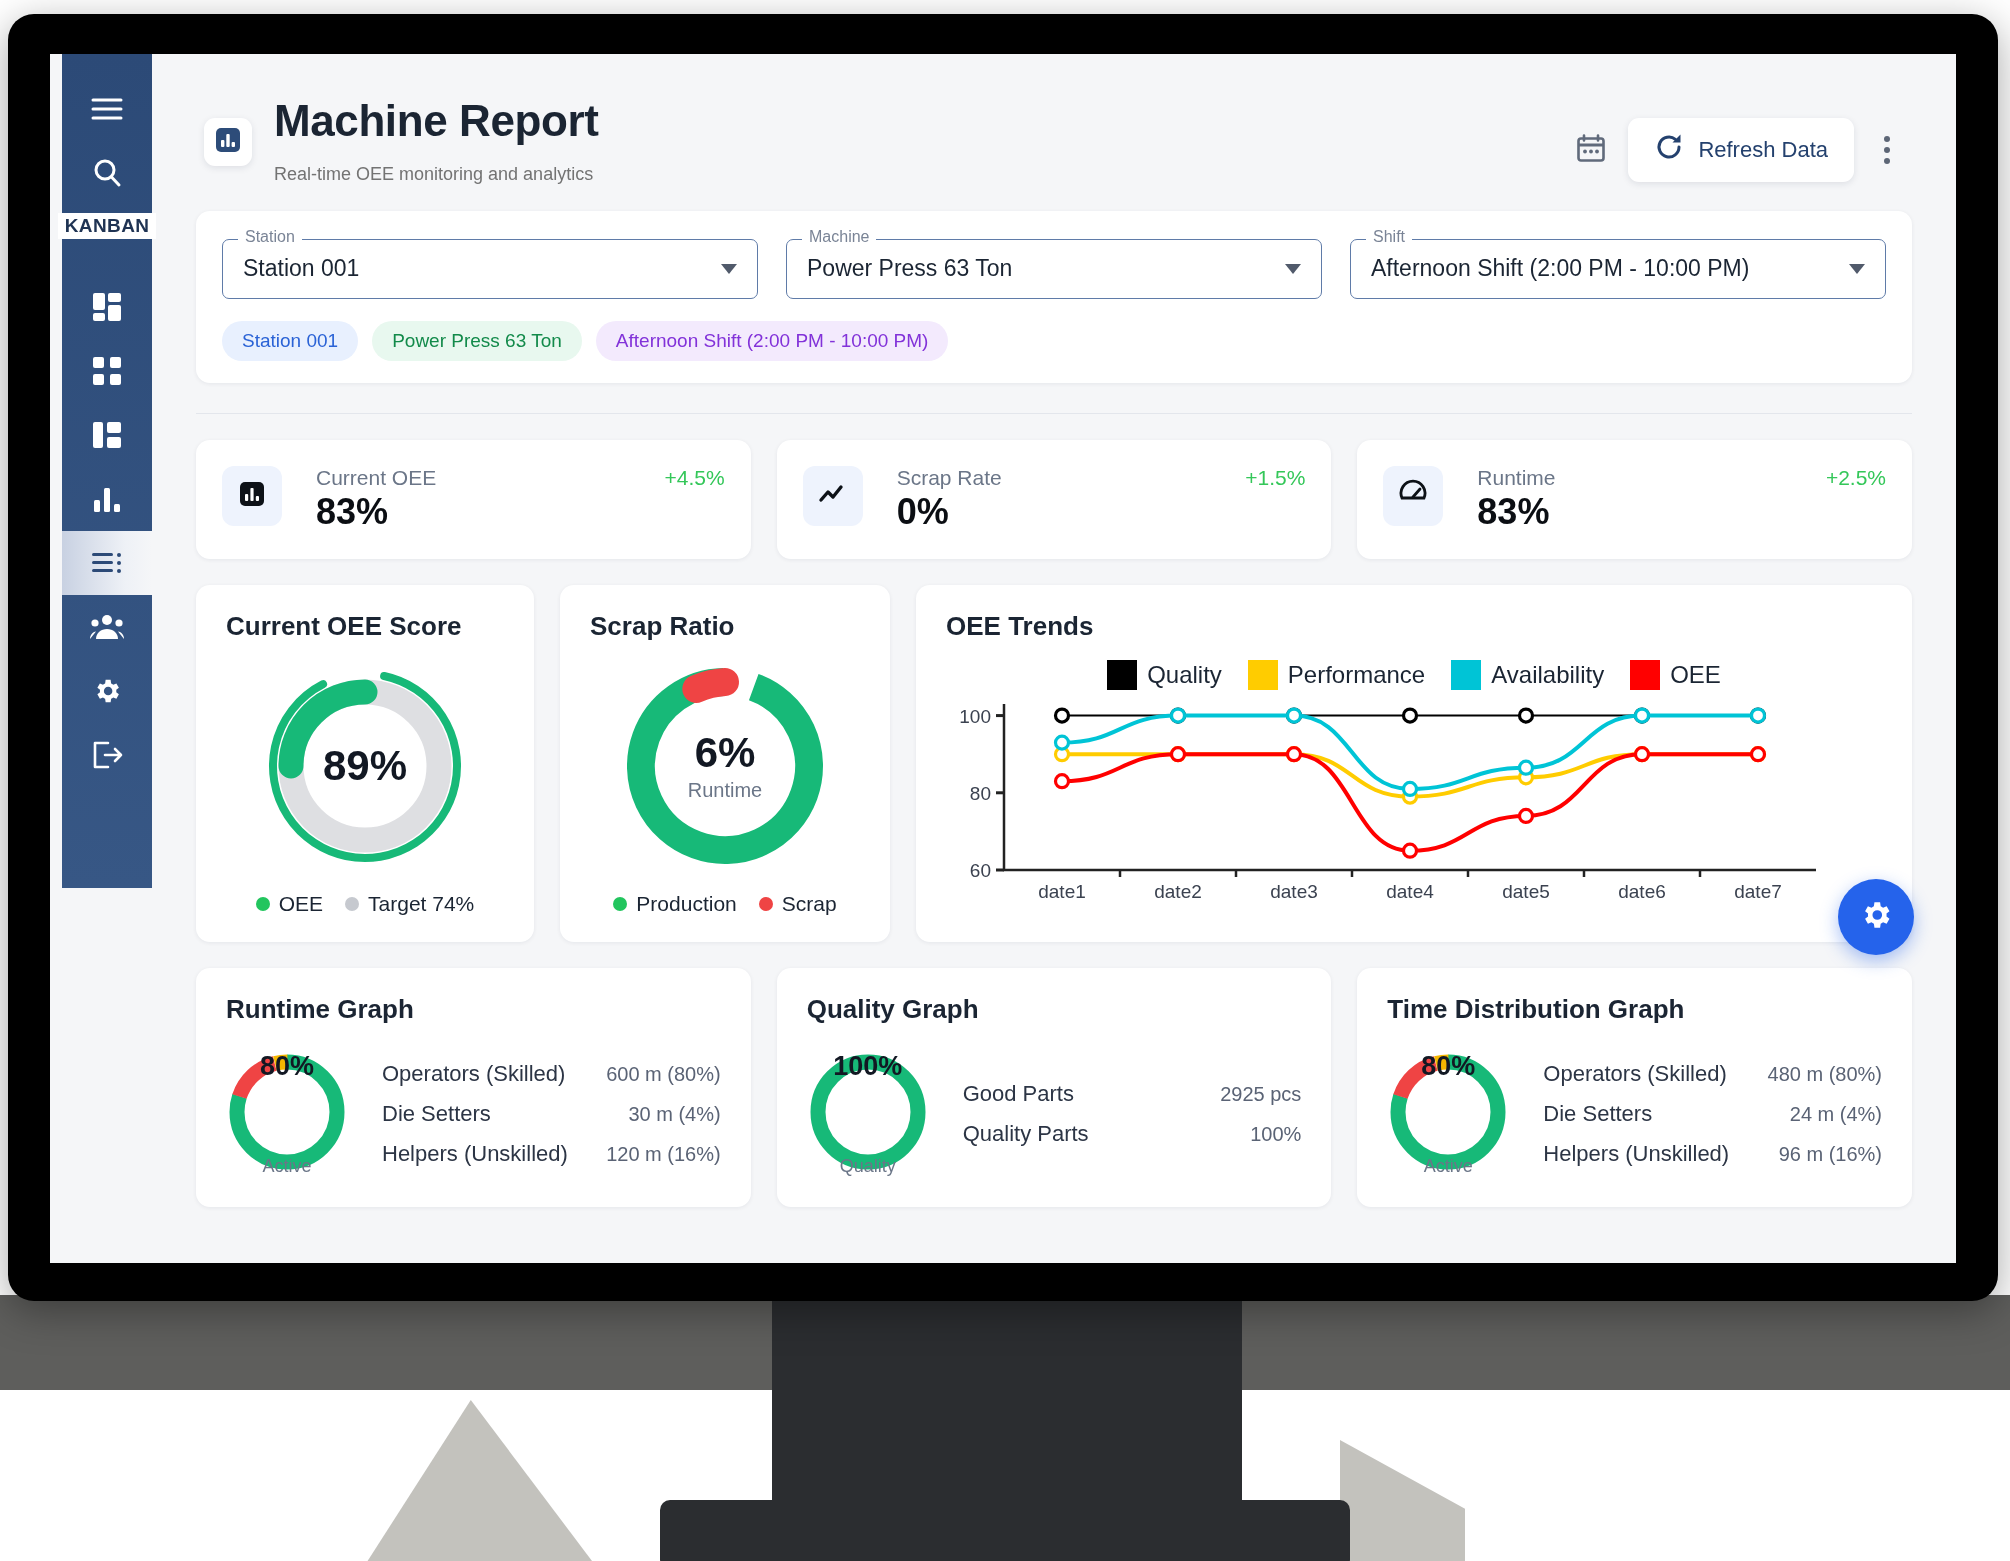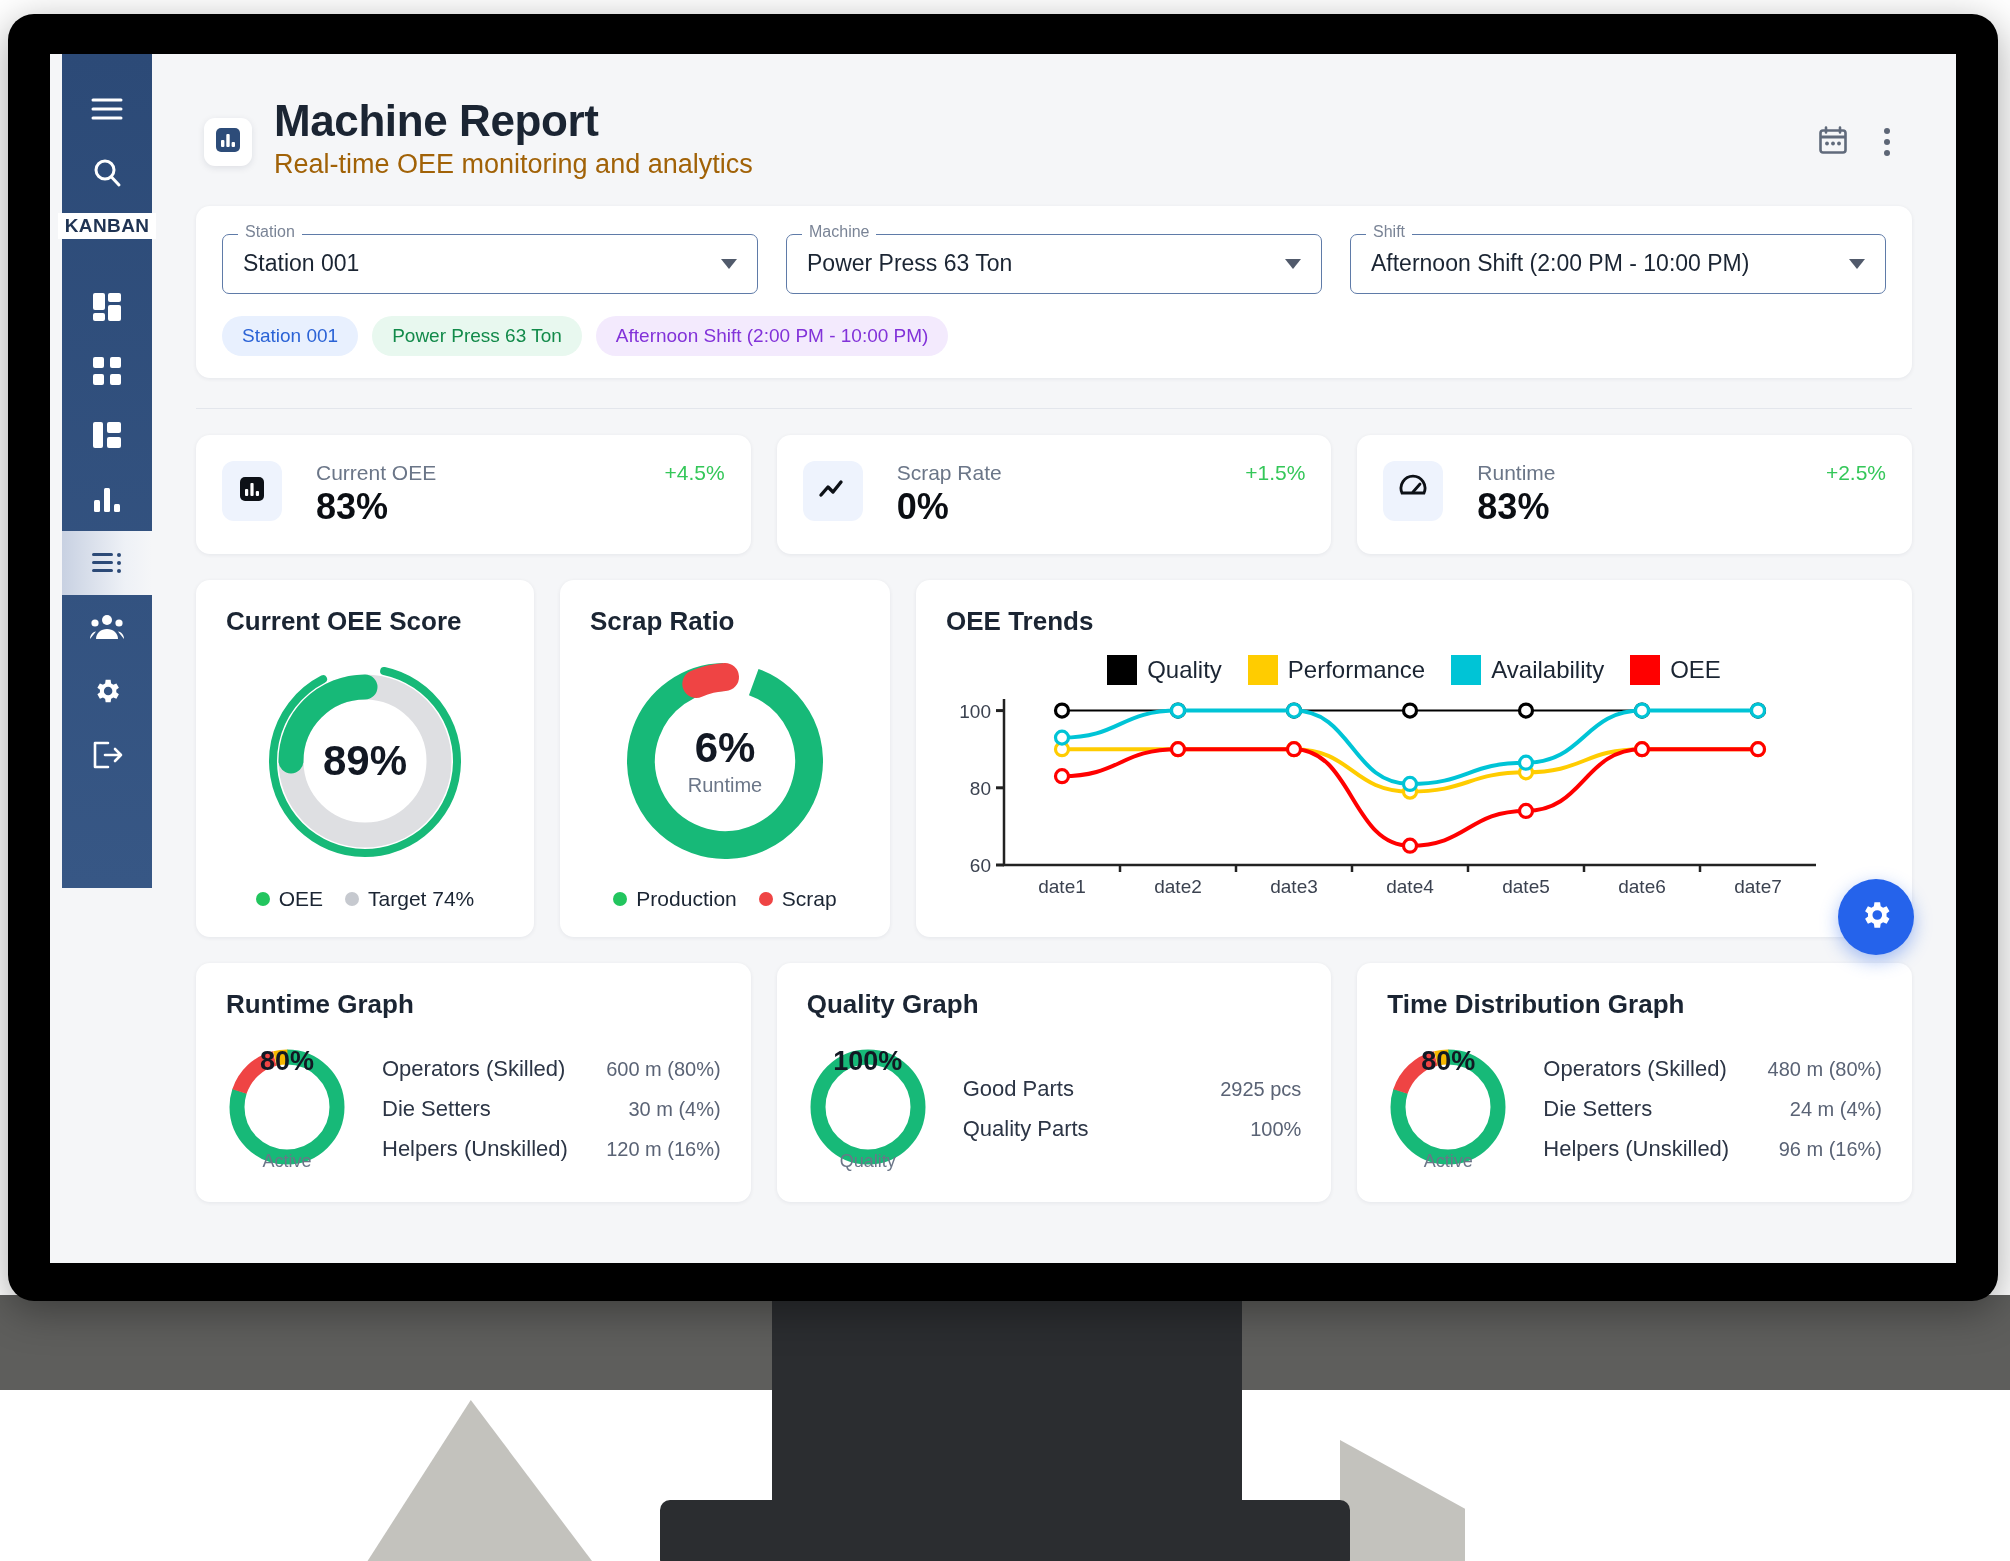--- a/index.html
+++ b/index.html
@@ -104,21 +104,21 @@
     box-shadow: 0 2px 7px rgba(20,30,60,.10);
     display: flex; align-items: center; justify-content: center;
     margin-top: 22px; margin-right: 22px;
     flex: 0 0 48px;
   }
   #page-title {
     font-size: 44px; font-weight: bold; color: #1b2533;
     letter-spacing: -.4px; line-height: 1.15;
   }
   #page-subtitle {
-    font-size: 27px; color: #a16207; margin-top: 2px;
+    font-size: 18px; color: #737373; margin-top: 17px;
   }
   #header-actions {
     margin-left: auto; display: flex; align-items: center; gap: 16px;
     margin-top: 22px;
   }
   #calendar-btn { color:#606a7b; display:flex; width:42px; height:42px; align-items:center; justify-content:center;}
   #refresh-btn {
     background: #ffffff; border-radius: 11px;
     box-shadow: 0 2px 7px rgba(20,30,60,.10);
     display: flex; align-items: center; gap: 14px;
@@ -390,20 +390,31 @@
                     <path d="M9 3.5v5M23 3.5v5" stroke-linecap="round"></path>
                   </g>
                   <g fill="currentColor">
                     <circle cx="10" cy="19.5" r="1.9"></circle>
                     <circle cx="16" cy="19.5" r="1.9"></circle>
                     <circle cx="22" cy="19.5" r="1.9"></circle>
                   </g>
                 </svg>
           </span>
         </div>
+        <button id="refresh-btn">
+          <span>
+            <svg width="30" height="30" viewBox="0 0 30 30">
+                  <g fill="none" stroke="#24416e" stroke-width="3" stroke-linecap="round">
+                    <path d="M25 15a10 10 0 11-3.6-7.7"></path>
+                  </g>
+                  <path d="M26.5 2.5v8h-8z" fill="#24416e"></path>
+                </svg>
+          </span>
+          <span>Refresh Data</span>
+        </button>
         <div id="kebab-btn">
           <i></i>
           <i></i>
           <i></i>
         </div>
       </div>
     </div>
 
     <div id="filter-panel">
       <div id="filter-row">

